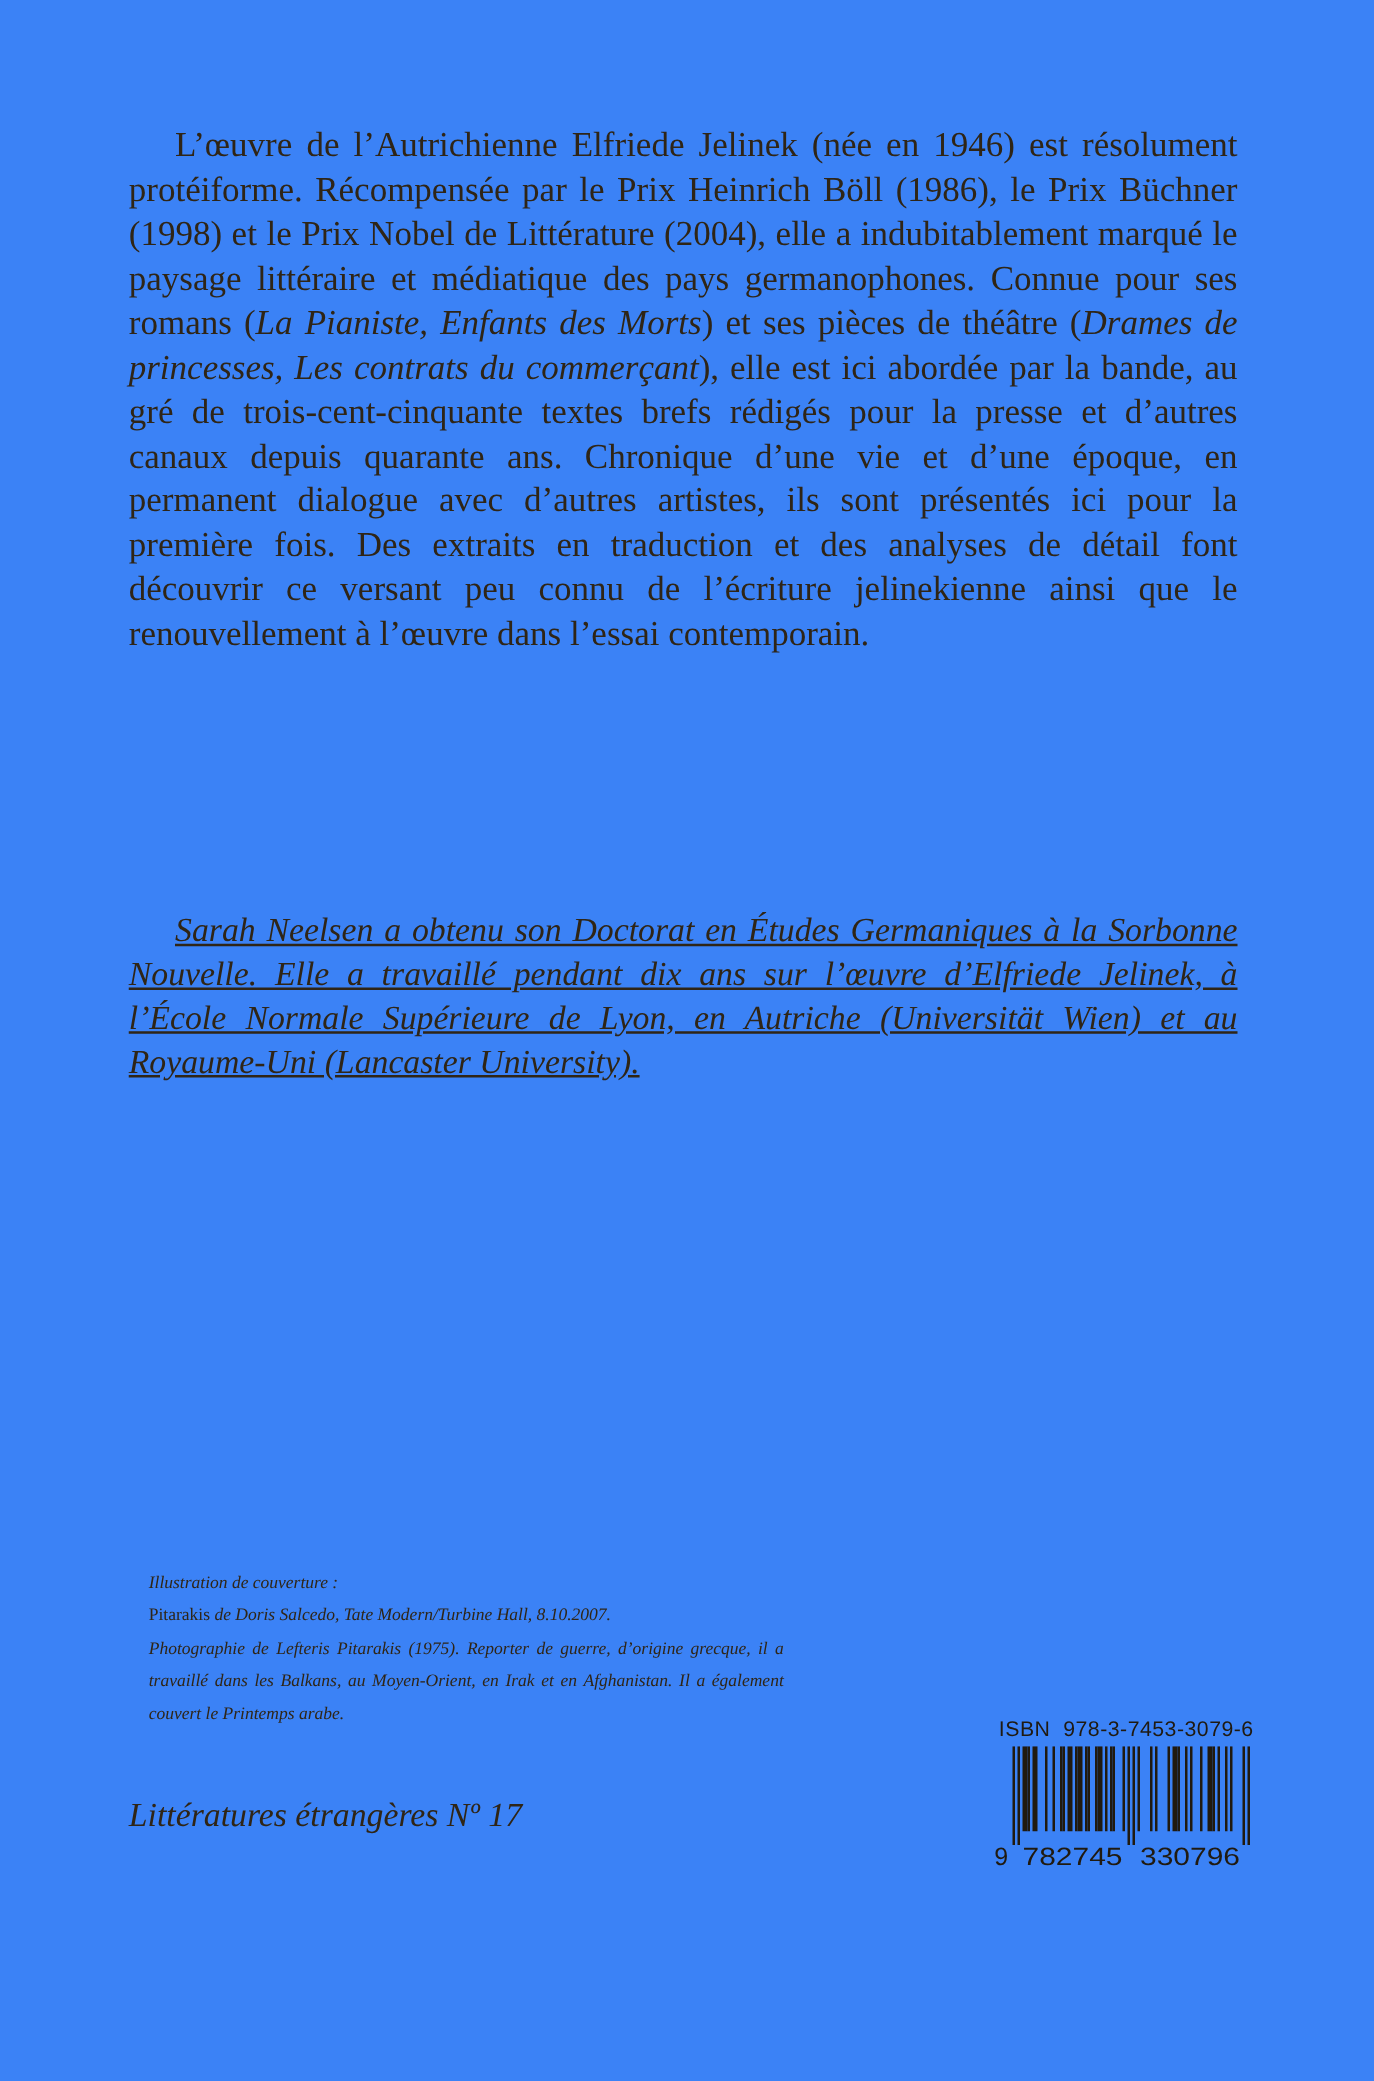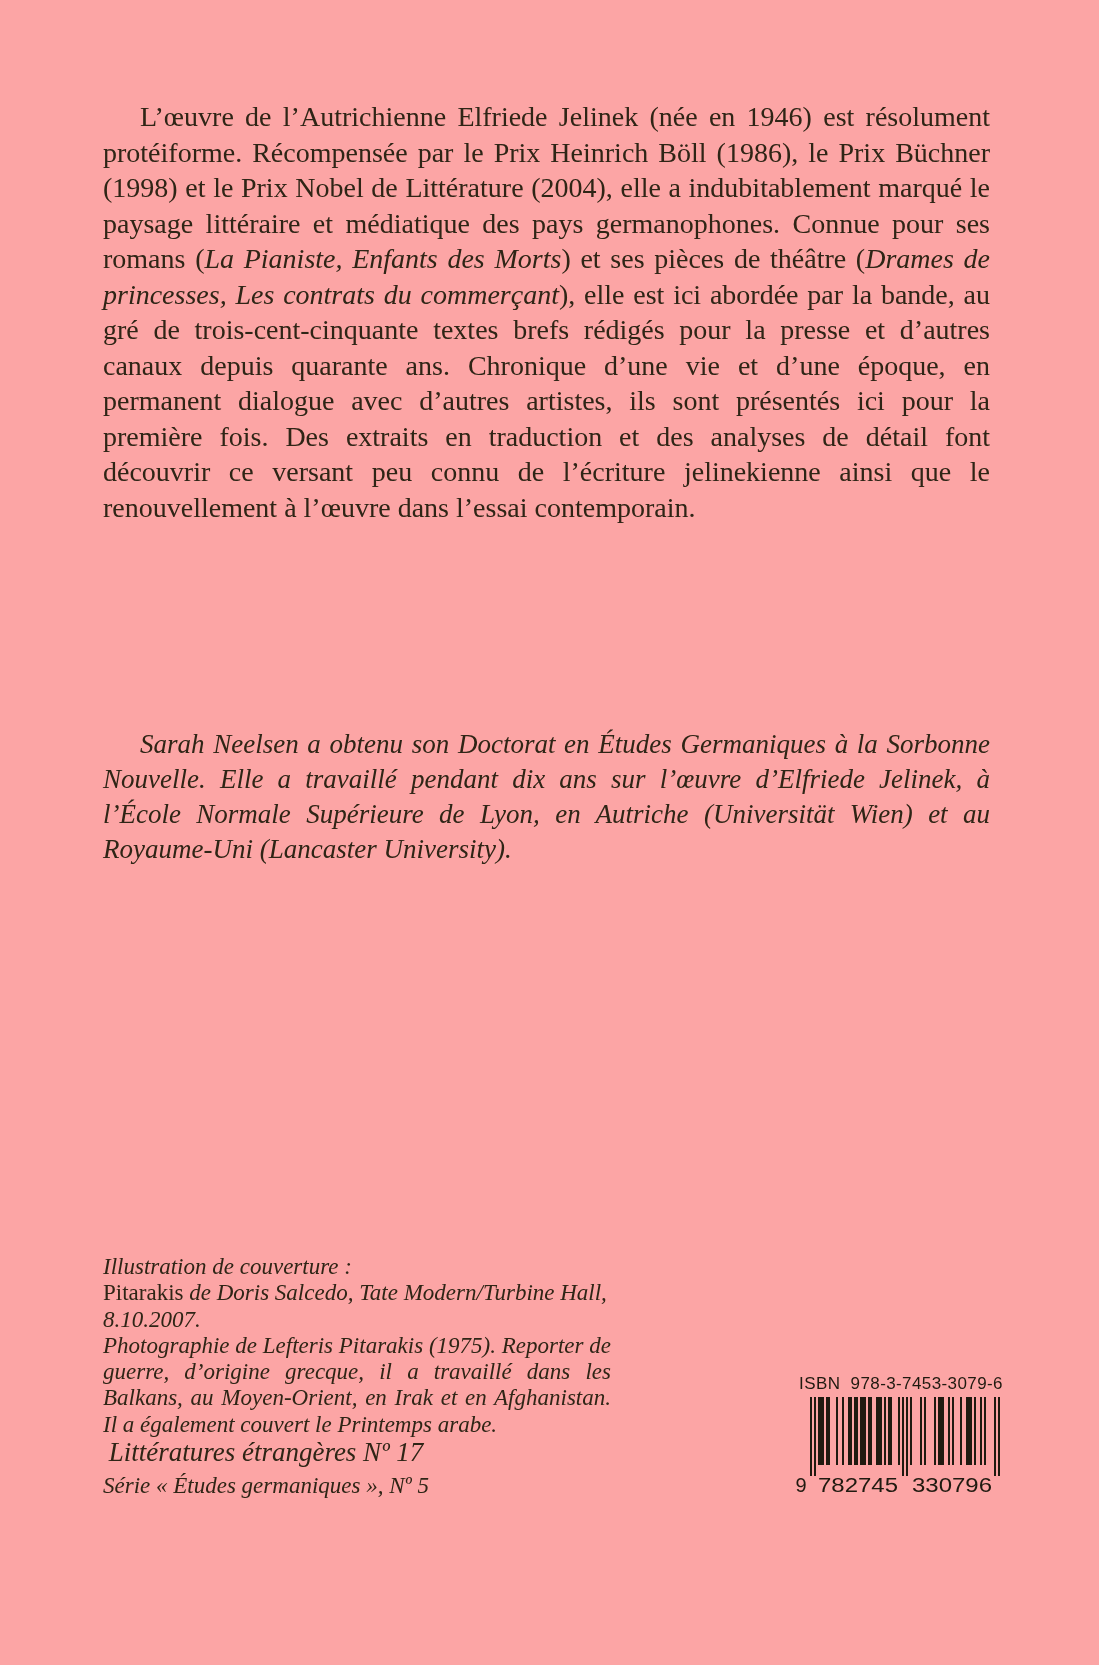--- a/index.html
+++ b/index.html
@@ -1,21 +1,21 @@
 <!DOCTYPE html>
 <html lang="fr"><head>
 <meta charset="utf-8">
 <style>
   html, body { margin: 0; padding: 0; background: #d8d2c4; }
   .page {
     position: relative;
     width: 1099px;
     height: 1665px;
     margin: 0 auto;
-    background: #fca5a5;
+    background: #3b82f6;
     font-family: "Liberation Serif", serif;
     color: #2f2516;
     overflow: hidden;
   }
   
   .synopsis {
     position: absolute;
     left: 103px;
     top: 99px;
     width: 887px;
@@ -27,29 +27,30 @@
   
   .bio {
     position: absolute;
     left: 103px;
     top: 727px;
     width: 887px;
     font-size: 27px;
     line-height: 35px;
     font-style: italic;
     text-align: justify;
+    text-decoration: underline;
   }
   .bio p { margin: 0; text-indent: 37px; }
   
   .credits {
     position: absolute;
-    left: 103px;
+    left: 119px;
     top: 1254px;
     width: 508px;
-    font-size: 23px;
+    font-size: 14px;
     line-height: 26.3px;
     font-style: italic;
   }
   .credits p { margin: 0; }
   .credits .just { text-align: justify; }
   
   .series {
     position: absolute;
     left: 103px;
     top: 1436px;
@@ -94,21 +95,20 @@
   </section>
 
   <section class="credits">
     <p>Illustration de couverture :</p>
     <p><span style="font-style: normal;">Pitarakis </span><span style="font-style: italic;">de Doris Salcedo, Tate Modern/Turbine Hall, 8.10.2007.</span></p>
     <p class="just">Photographie de Lefteris Pitarakis (1975). Reporter de guerre, d’origine grecque, il a travaillé dans les Balkans, au Moyen-Orient, en Irak et en Afghanistan. Il a également couvert le Printemps arabe.</p>
   </section>
 
   <section class="series">
     <p class="series-line1">Littératures étrangères Nº 17</p>
-    <p class="series-line2">Série « Études germaniques », Nº 5</p>
   </section>
 
   <div class="barcode-block">
     <div class="isbn-label">ISBN  978-3-7453-3079-6</div>
     <svg id="ean-barcode" width="212" height="98" viewBox="0 0 212 98">
         <rect x="15" y="0" width="2" height="79" fill="#201a10"></rect>
         <rect x="19" y="0" width="2" height="79" fill="#201a10"></rect>
         <rect x="23" y="0" width="2" height="68" fill="#201a10"></rect>
         <rect x="25" y="0" width="2" height="68" fill="#201a10"></rect>
         <rect x="27" y="0" width="2" height="68" fill="#201a10"></rect>

